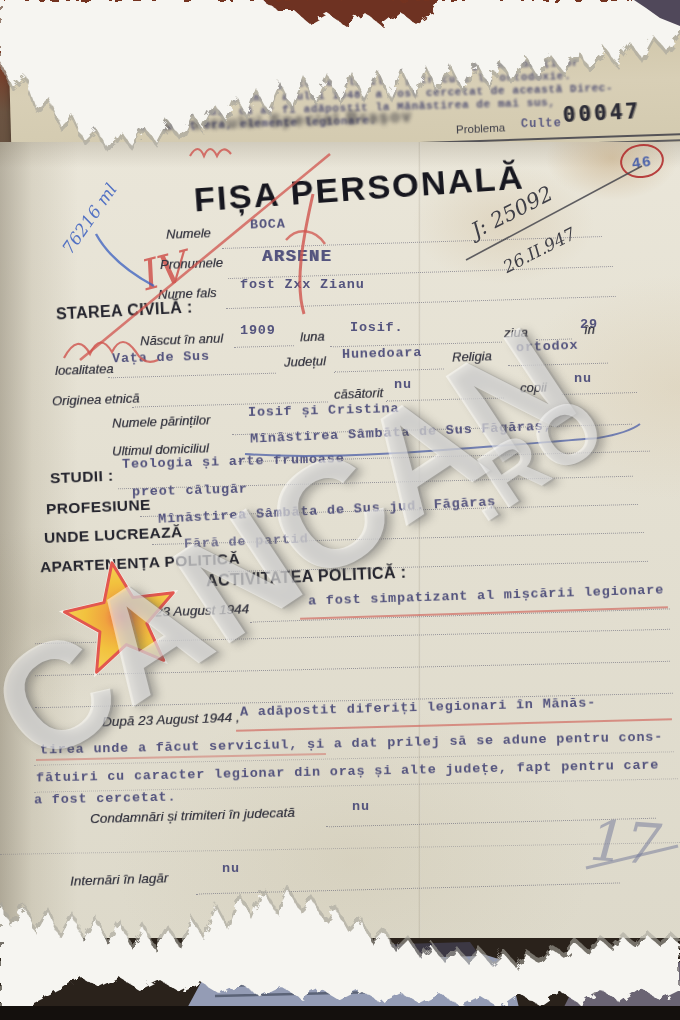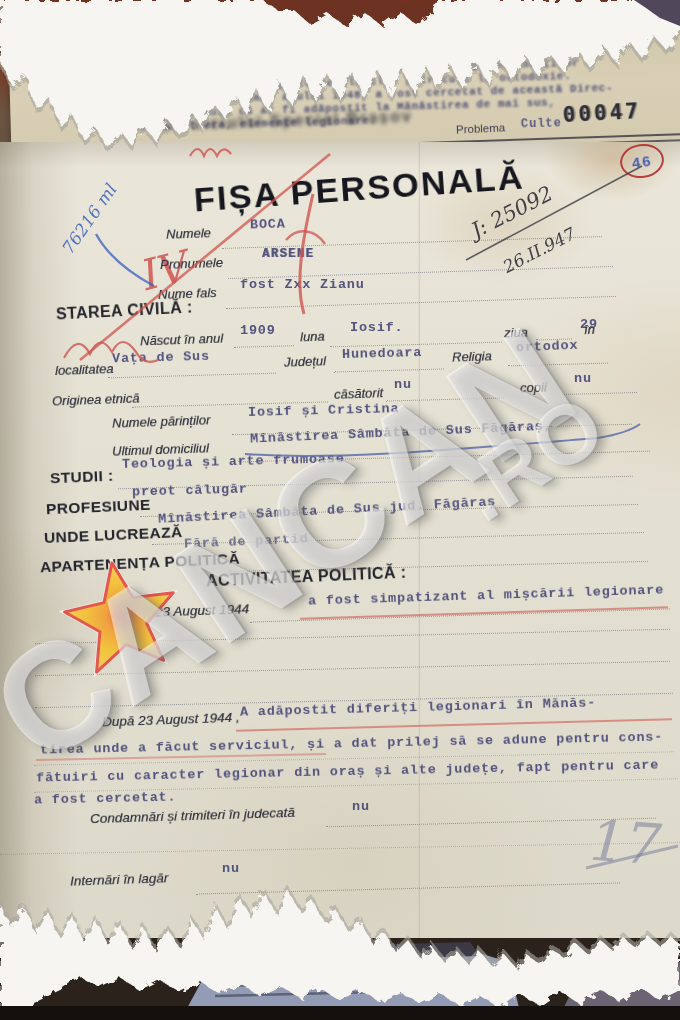--- a/index.html
+++ b/index.html
@@ -91,21 +91,21 @@
     <div class="hw-pencil" style="left:468px;top:58px;font-size:21px;transform:rotate(-27deg);">J: 25092</div>
     <div class="hw-pencil" style="left:500px;top:98px;font-size:17px;transform:rotate(-27deg);">26.II.947</div>
     <div class="hw-blue" style="left:58px;top:104px;font-size:17px;transform:rotate(-55deg);transform-origin:left top;">76216 ml</div>
     <div class="hw-red" style="left:142px;top:104px;font-size:42px;transform:rotate(-14deg);">IV</div>
 
     <div class="lbl" style="left:166px;top:84px;transform:rotate(-2deg);">Numele</div>
     <div class="typed" style="left:250px;top:75px;transform:rotate(-1.5deg);">BOCA</div>
     <div class="dots" style="left:222px;top:100px;width:380px;transform:rotate(-1.8deg);"></div>
 
     <div class="lbl" style="left:160px;top:114px;transform:rotate(-2deg);">Pronumele</div>
-    <div class="typed" style="left:262px;top:105px;font-size:12px;letter-spacing:1.5px;text-shadow:1px 0 0 rgba(84,84,126,.7);">ARSENE</div>
+    <div class="typed" style="left:262px;top:105px;font-size:17px;letter-spacing:1.5px;text-shadow:1px 0 0 rgba(84,84,126,.7);">ARSENE</div>
     <div class="dots" style="left:228px;top:130px;width:385px;transform:rotate(-1.8deg);"></div>
 
     <div class="lbl" style="left:158px;top:144px;transform:rotate(-2deg);">Nume fals</div>
     <div class="typed" style="left:240px;top:135px;">fost Zxx Zianu</div>
     <div class="dots" style="left:226px;top:160px;width:390px;transform:rotate(-1.8deg);"></div>
 
     <div class="hdr" style="left:56px;top:160px;transform:rotate(-3deg);font-size:16px;">STAREA CIVILĂ :</div>
 
     <div class="lbl" style="left:140px;top:190px;transform:rotate(-2deg);">Născut în anul</div>
     <div class="typed" style="left:240px;top:181px;">1909</div>

